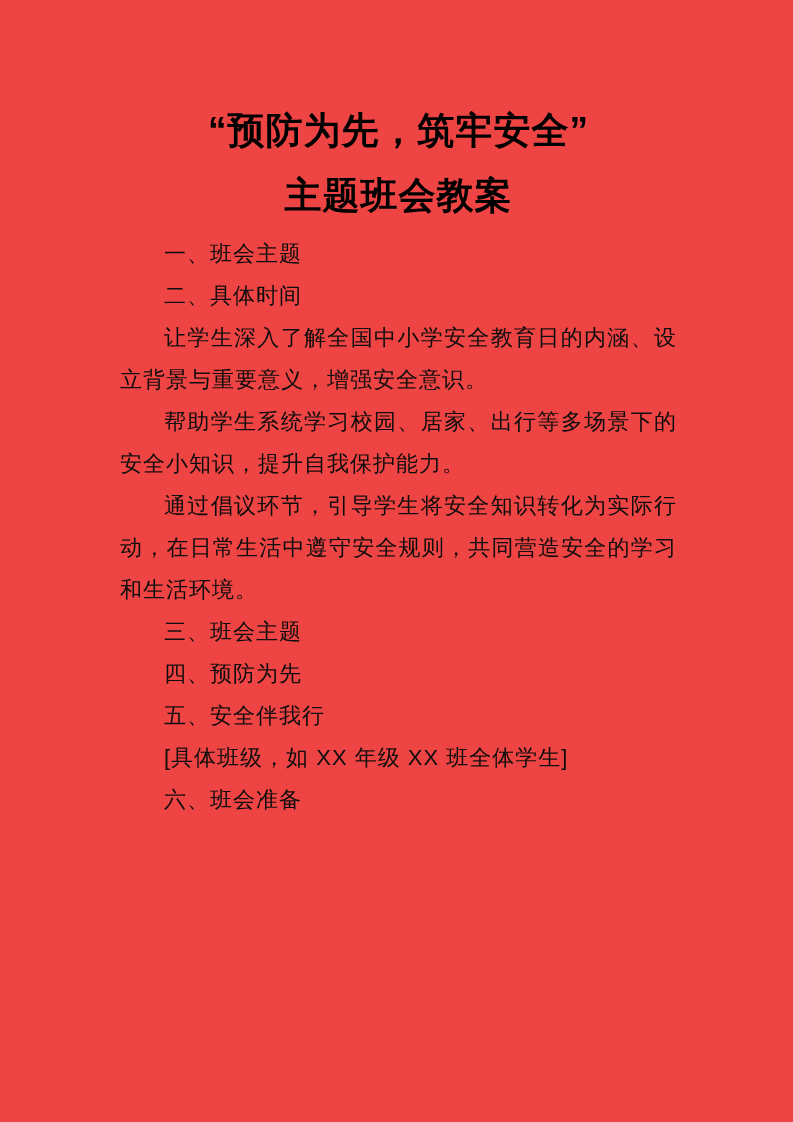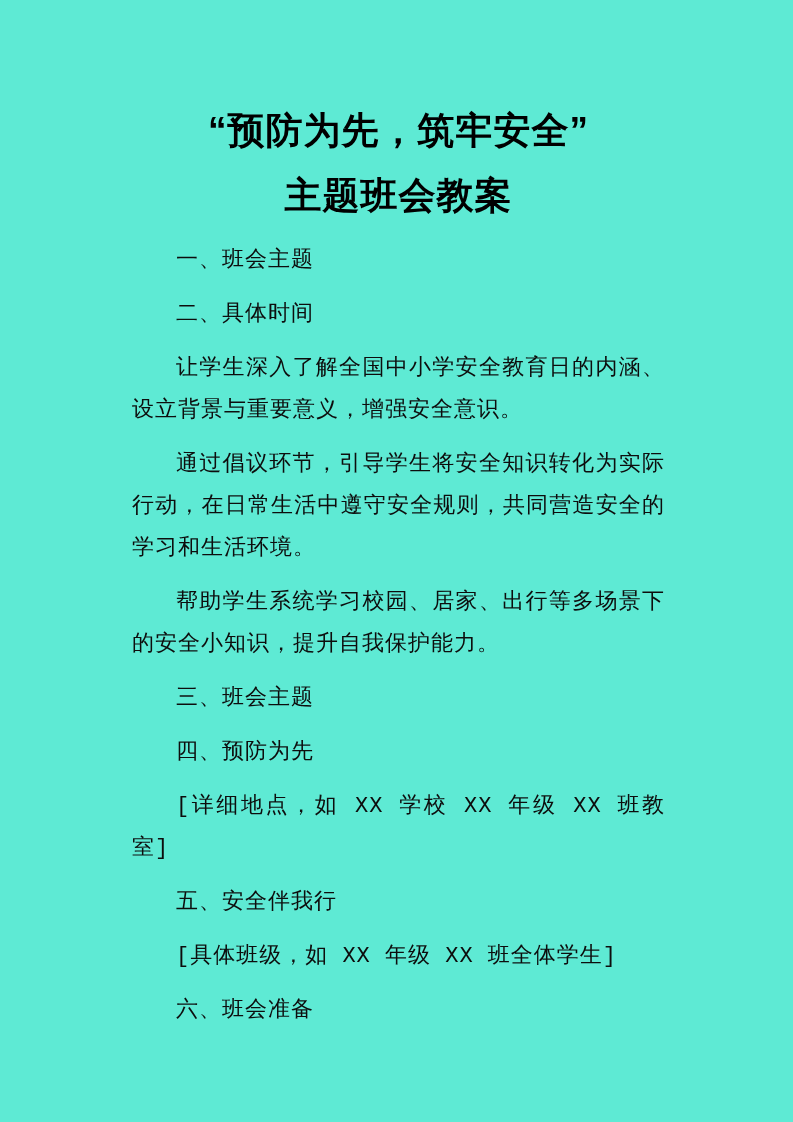--- a/index.html
+++ b/index.html
@@ -11,63 +11,61 @@
     height: 1122px;
     background: #ffffff;
     font-family: "Liberation Sans", "DejaVu Sans", sans-serif;
     color: #000000;
     overflow: hidden;
   }
   .page {
     box-sizing: border-box;
     width: 793px;
     height: 1122px;
-    background: #5eead4;
+    background: #ef4444;
     padding: 98px 116px 0 120px;
   }
   .doc-title {
     text-align: center;
     font-weight: 700;
     font-size: 37px;
     line-height: 65px;
     letter-spacing: 1px;
     color: #000000;
     white-space: nowrap;
   }
   .doc-body {
     margin-top: 5px;
   }
   .doc-body p {
-    margin: 12px;
+    margin: 0;
     font-size: 22px;
     line-height: 42px;
     letter-spacing: 1px;
     text-indent: 2em;
     text-align: justify;
     color: #0d0d0d;
-    font-family: Liberation Mono, monospace;
   }
 </style>
 </head>
 <body>
 
 <div class="page">
 
   <div class="doc-title">
     <div>“预防为先，筑牢安全”</div>
     <div>主题班会教案</div>
   </div>
 
   <div class="doc-body">
     <p>一、班会主题</p>
     <p>二、具体时间</p>
     <p>让学生深入了解全国中小学安全教育日的内涵、设立背景与重要意义，增强安全意识。</p>
+    <p>帮助学生系统学习校园、居家、出行等多场景下的安全小知识，提升自我保护能力。</p>
     <p>通过倡议环节，引导学生将安全知识转化为实际行动，在日常生活中遵守安全规则，共同营造安全的学习和生活环境。</p>
-    <p>帮助学生系统学习校园、居家、出行等多场景下的安全小知识，提升自我保护能力。</p>
     <p>三、班会主题</p>
     <p>四、预防为先</p>
-    <p>[详细地点，如 XX 学校 XX 年级 XX 班教室]</p>
     <p>五、安全伴我行</p>
     <p>[具体班级，如 XX 年级 XX 班全体学生]</p>
     <p>六、班会准备</p>
   </div>
 
 </div>
 
 </body></html>

